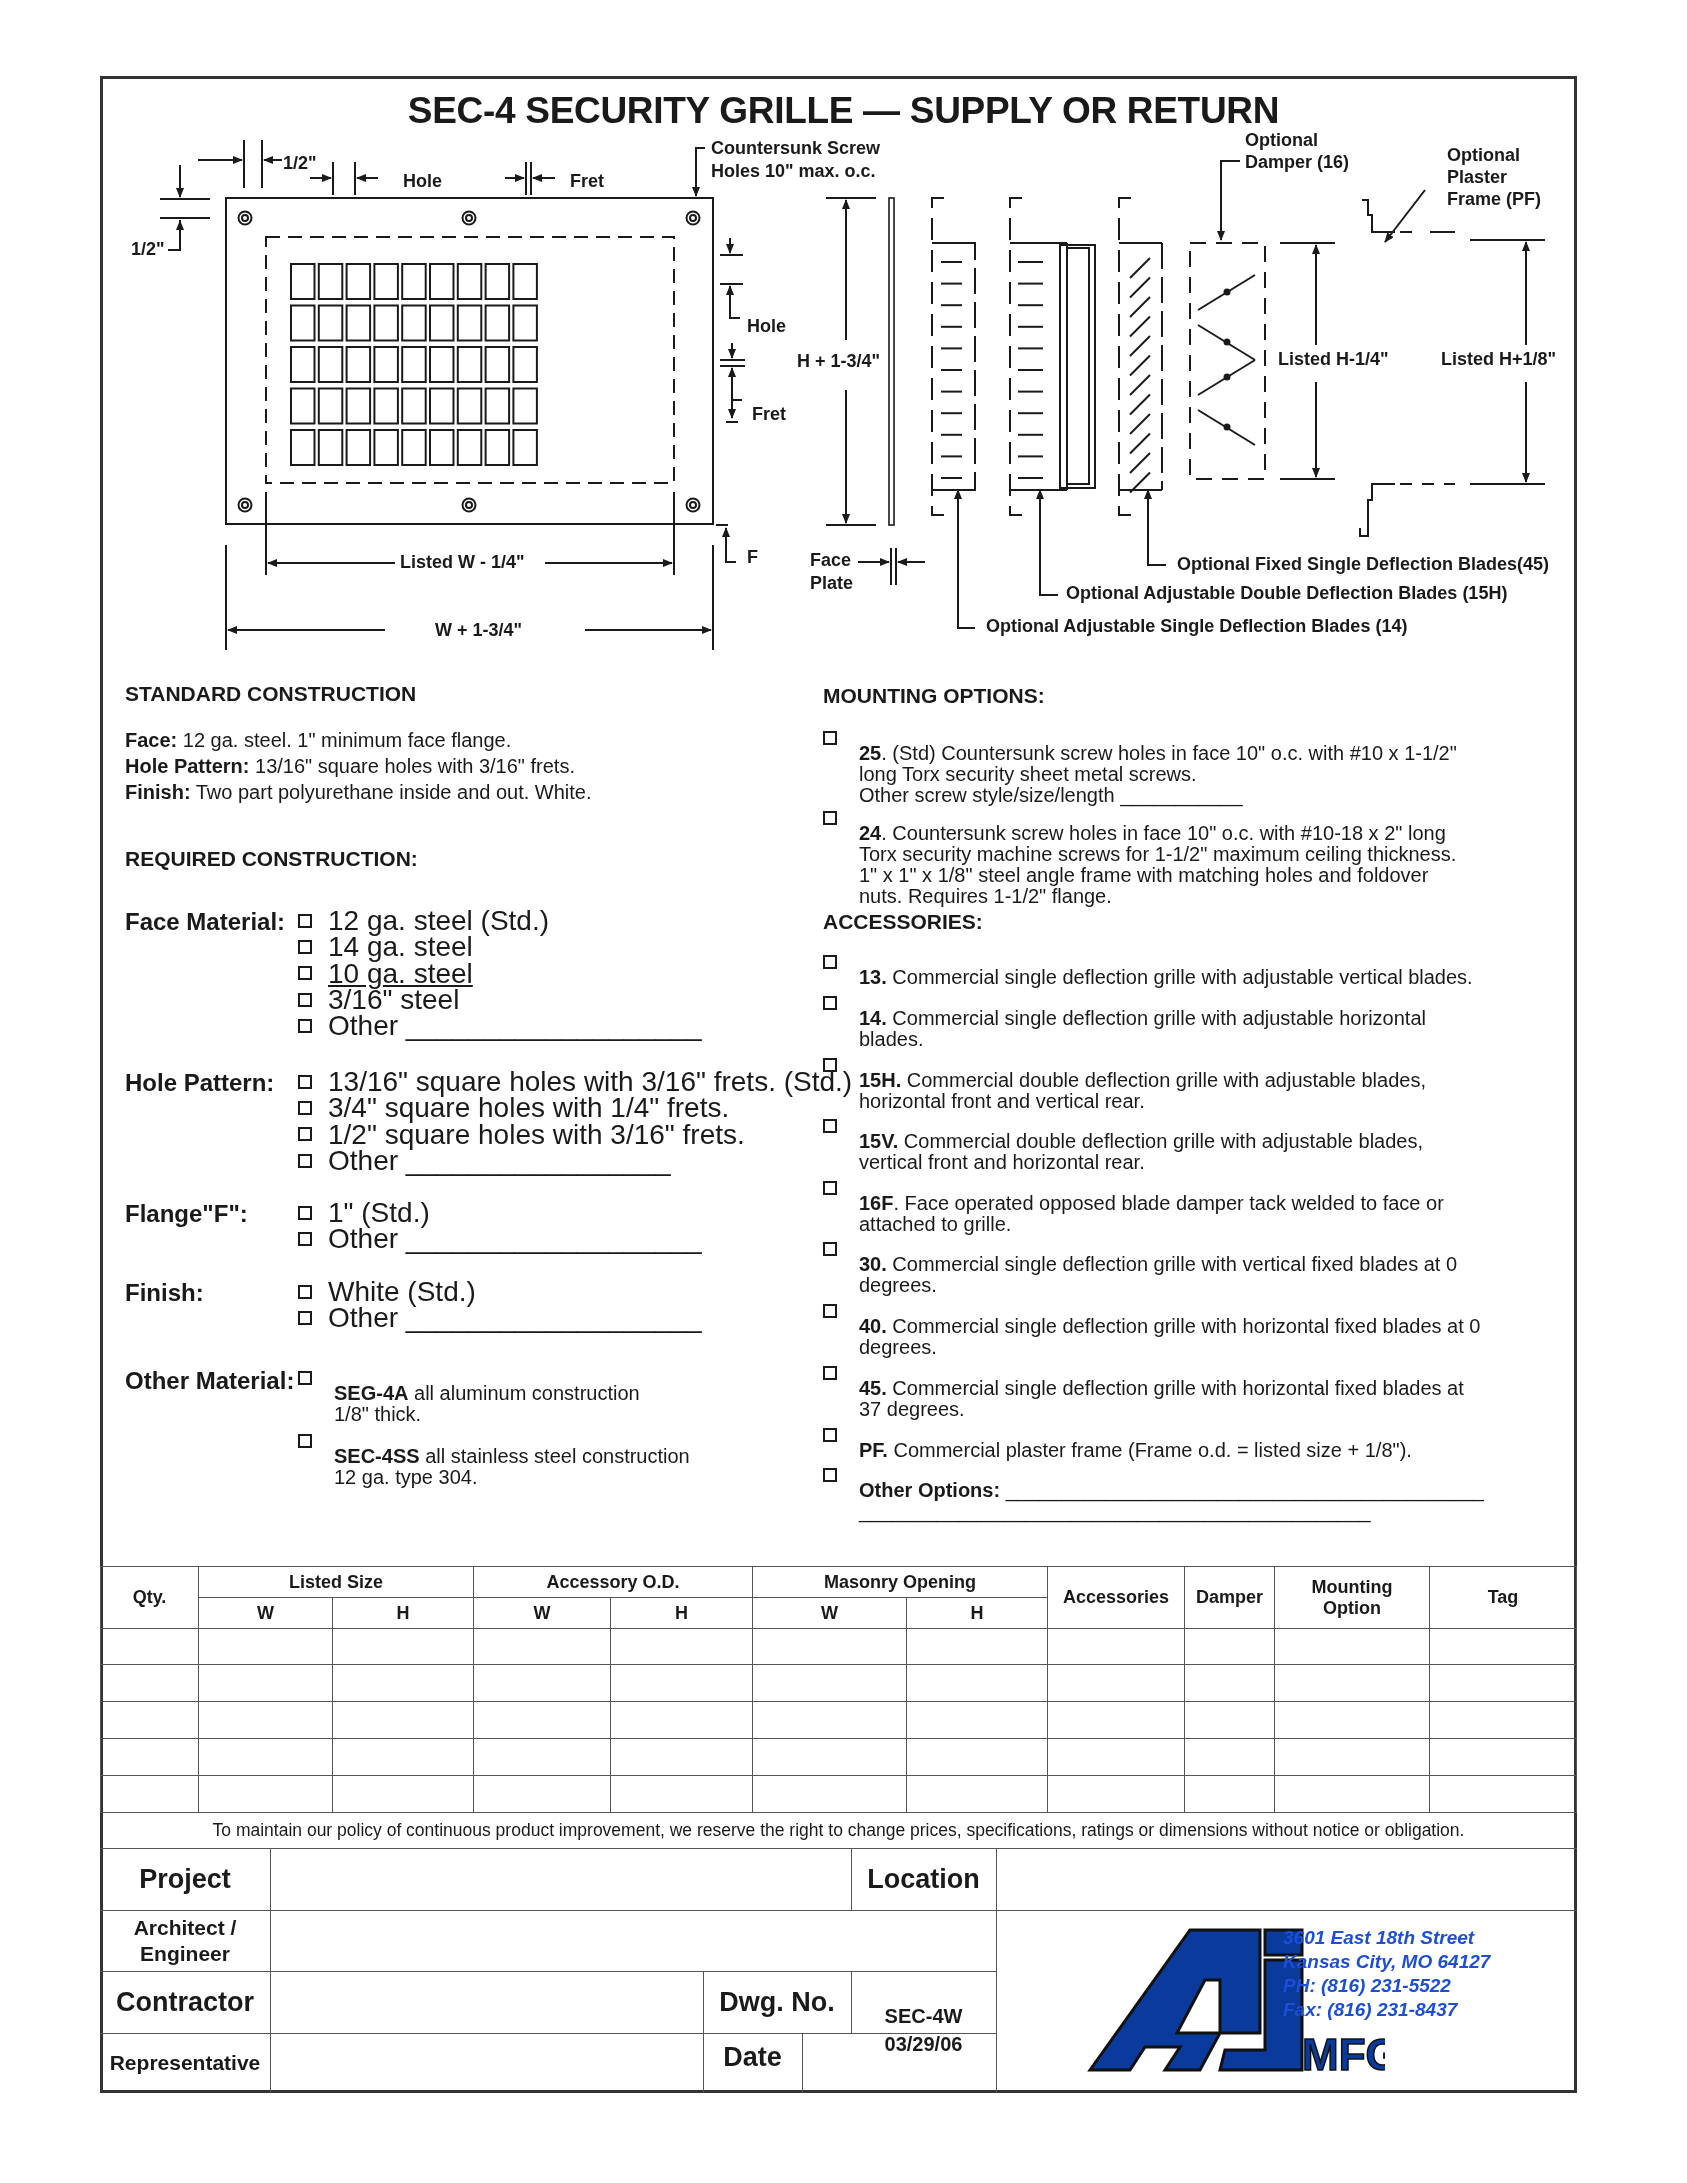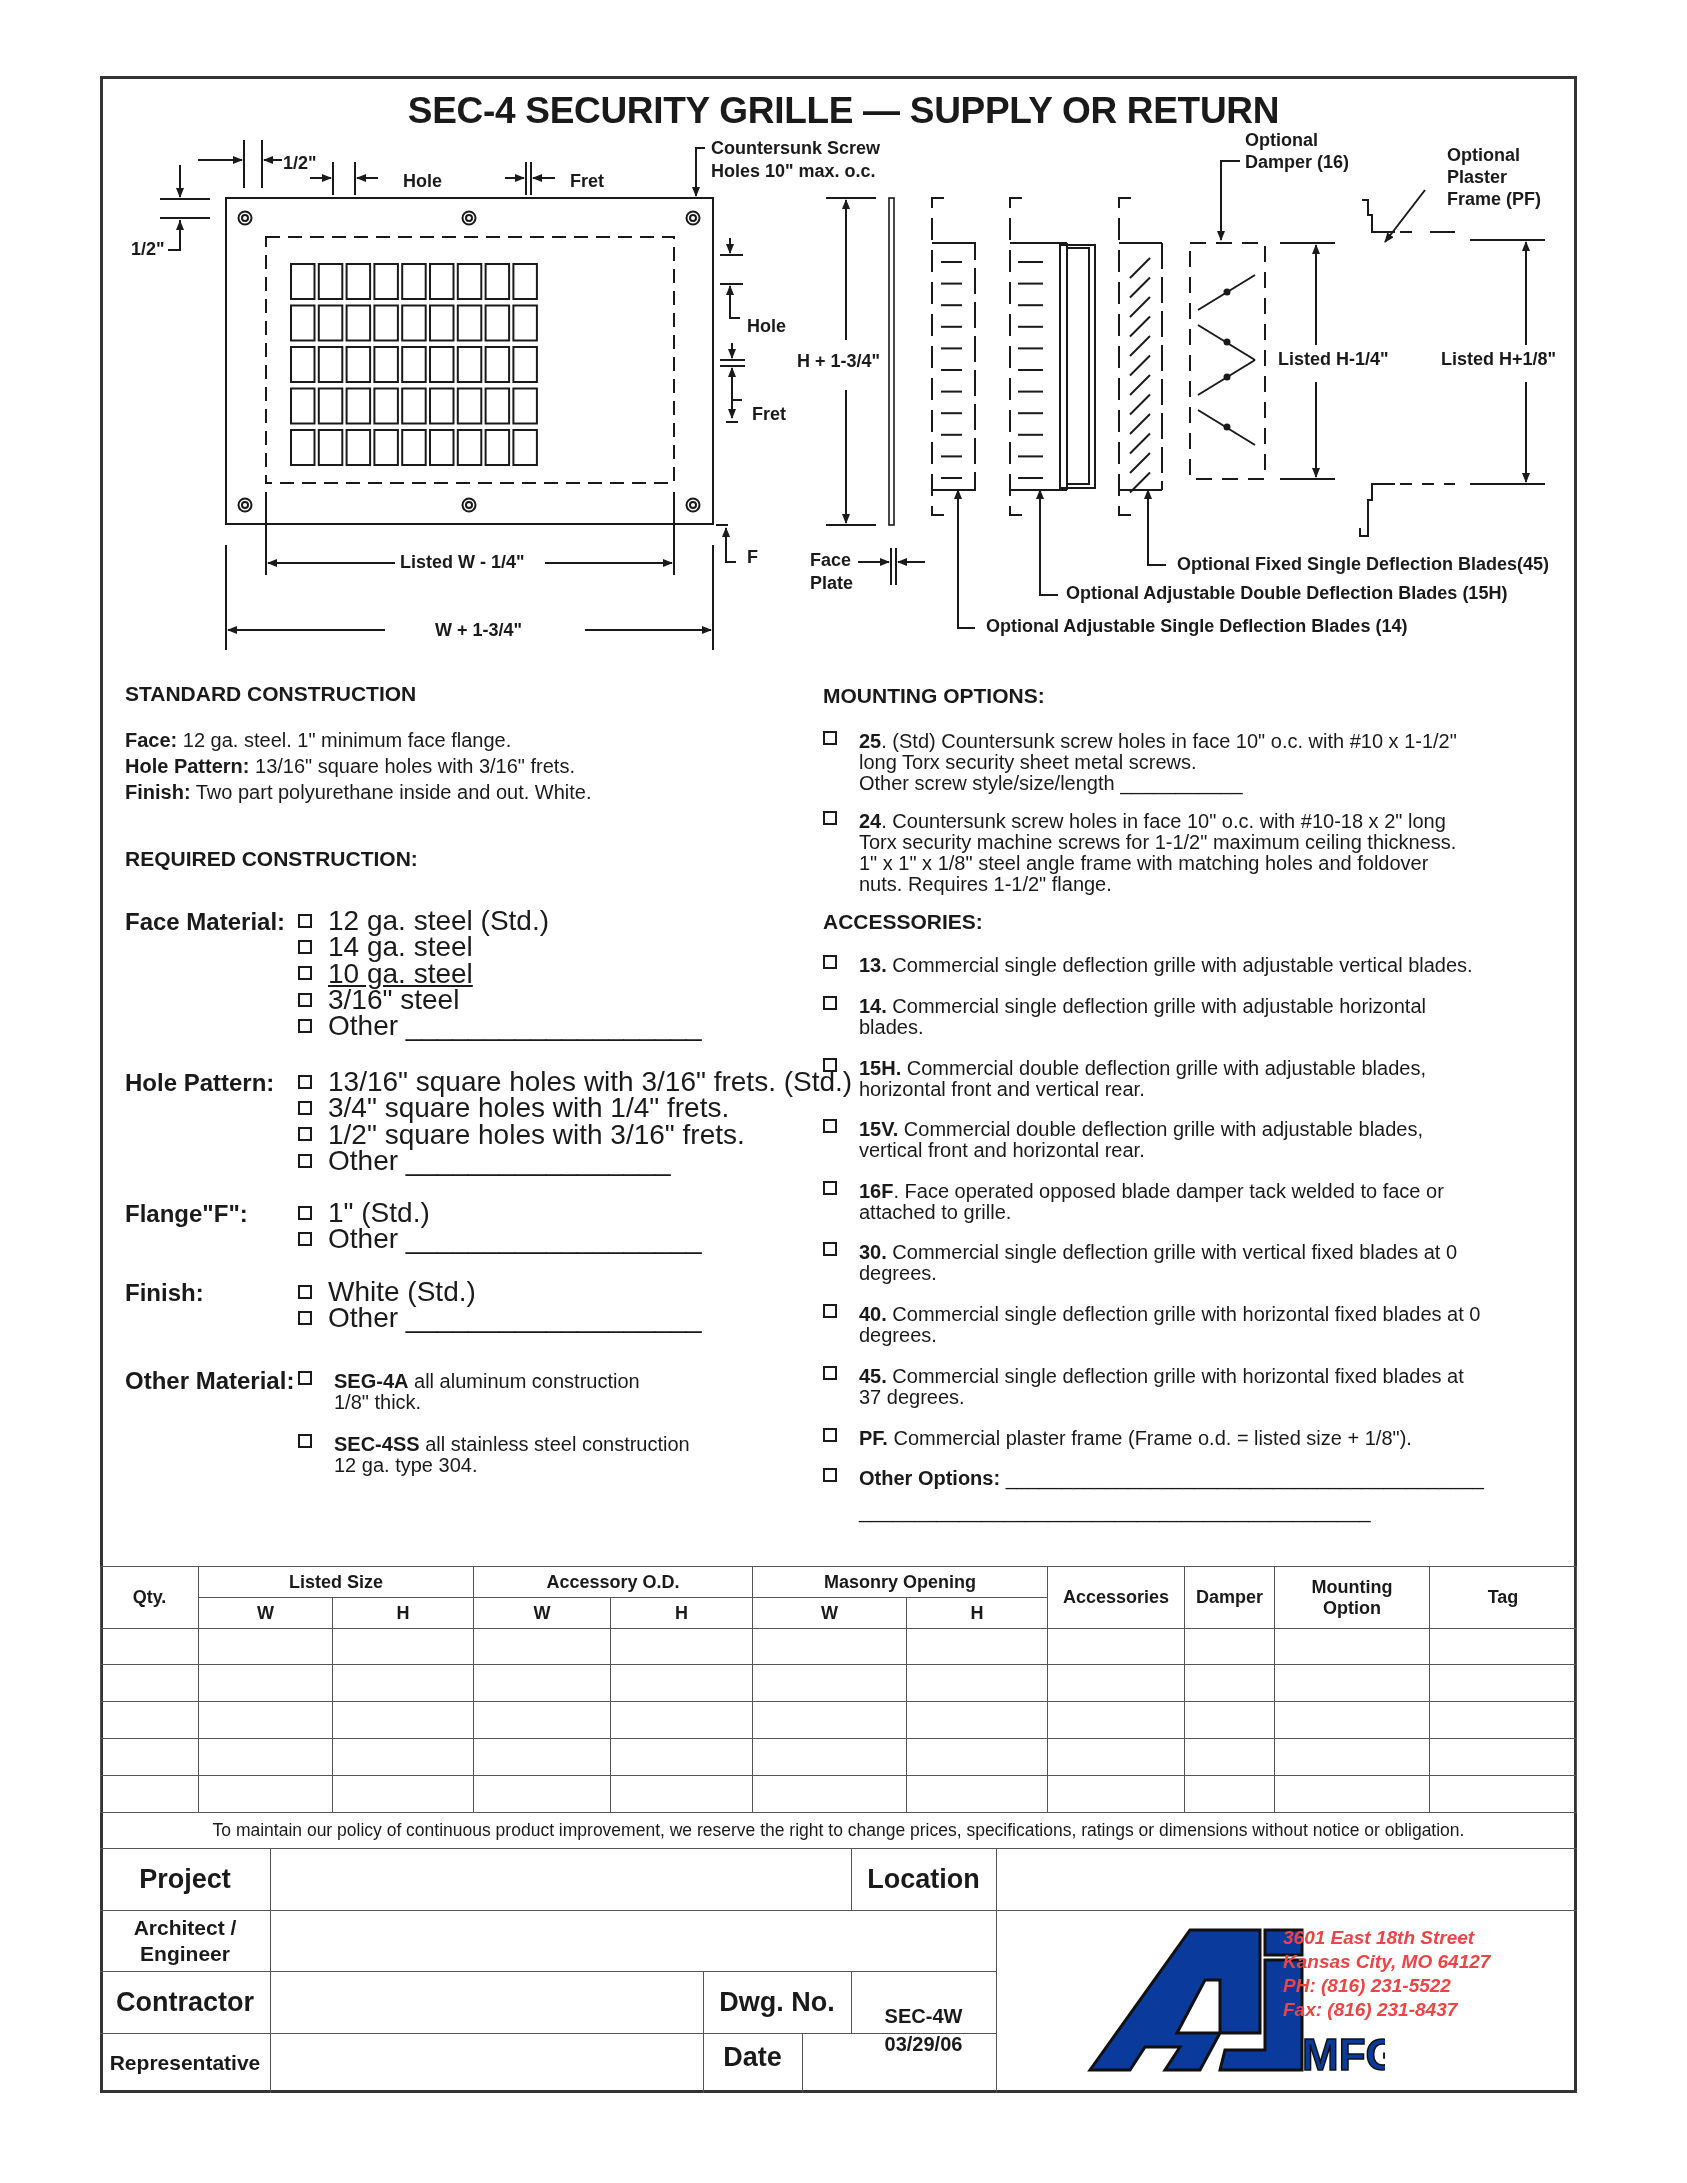--- a/index.html
+++ b/index.html
@@ -8,29 +8,29 @@
   #frame{position:absolute;left:100px;top:76px;width:1477px;height:2017px;border:3px solid #333;box-sizing:border-box;}
   .title{position:absolute;left:0;width:1687px;top:90px;text-align:center;font-weight:bold;font-size:37px;letter-spacing:-0.3px;color:#1a1a1a;}
   .lbl{position:absolute;font-weight:bold;font-size:18px;line-height:22px;color:#1a1a1a;white-space:nowrap;}
   svg#diagram{position:absolute;left:0;top:0;}
   .h2{position:absolute;font-weight:bold;font-size:21px;white-space:nowrap;}
   .body-line{position:absolute;font-size:20px;white-space:nowrap;line-height:26px;}
   .body-line b{font-weight:bold;}
   .cb{display:inline-block;width:14px;height:14px;border:2.5px solid #1a1a1a;box-sizing:border-box;vertical-align:middle;position:relative;top:-2px;}
   .opt{position:absolute;font-size:20px;line-height:21px;}
   .opt .cb{position:absolute;left:0;top:4px;}
-  .opt .txt{position:absolute;left:36px;top:4px;width:700px;}
+  .opt .txt{position:absolute;left:36px;top:16px;width:700px;}
   .row-label{position:absolute;font-weight:bold;font-size:24px;white-space:nowrap;}
   .chk{position:absolute;font-size:28px;white-space:nowrap;line-height:26px;}
   .chk .cb{margin-right:16px;}
   table#order{position:absolute;left:100px;top:1566px;width:1477px;border-collapse:collapse;table-layout:fixed;}
   table#order td{border:1.5px solid #555;font-weight:bold;font-size:18px;text-align:center;padding:0;}
   .tb{position:absolute;border-color:#555;border-style:solid;border-width:0;}
   .tb-label{position:absolute;font-weight:bold;text-align:center;display:flex;align-items:center;justify-content:center;}
-  .logo-addr{position:absolute;font-style:italic;font-weight:bold;font-size:19px;line-height:24px;color:#ef4444;white-space:nowrap;}
+  .logo-addr{position:absolute;font-style:italic;font-weight:bold;font-size:19px;line-height:24px;color:#1d4ed8;white-space:nowrap;}
 </style>
 </head>
 <body>
 
 <div id="frame"></div>
 
 <div class="title">SEC-4 SECURITY GRILLE — SUPPLY OR RETURN</div>
 
 <svg id="diagram" width="1687" height="660" xmlns="http://www.w3.org/2000/svg">
   <defs>

